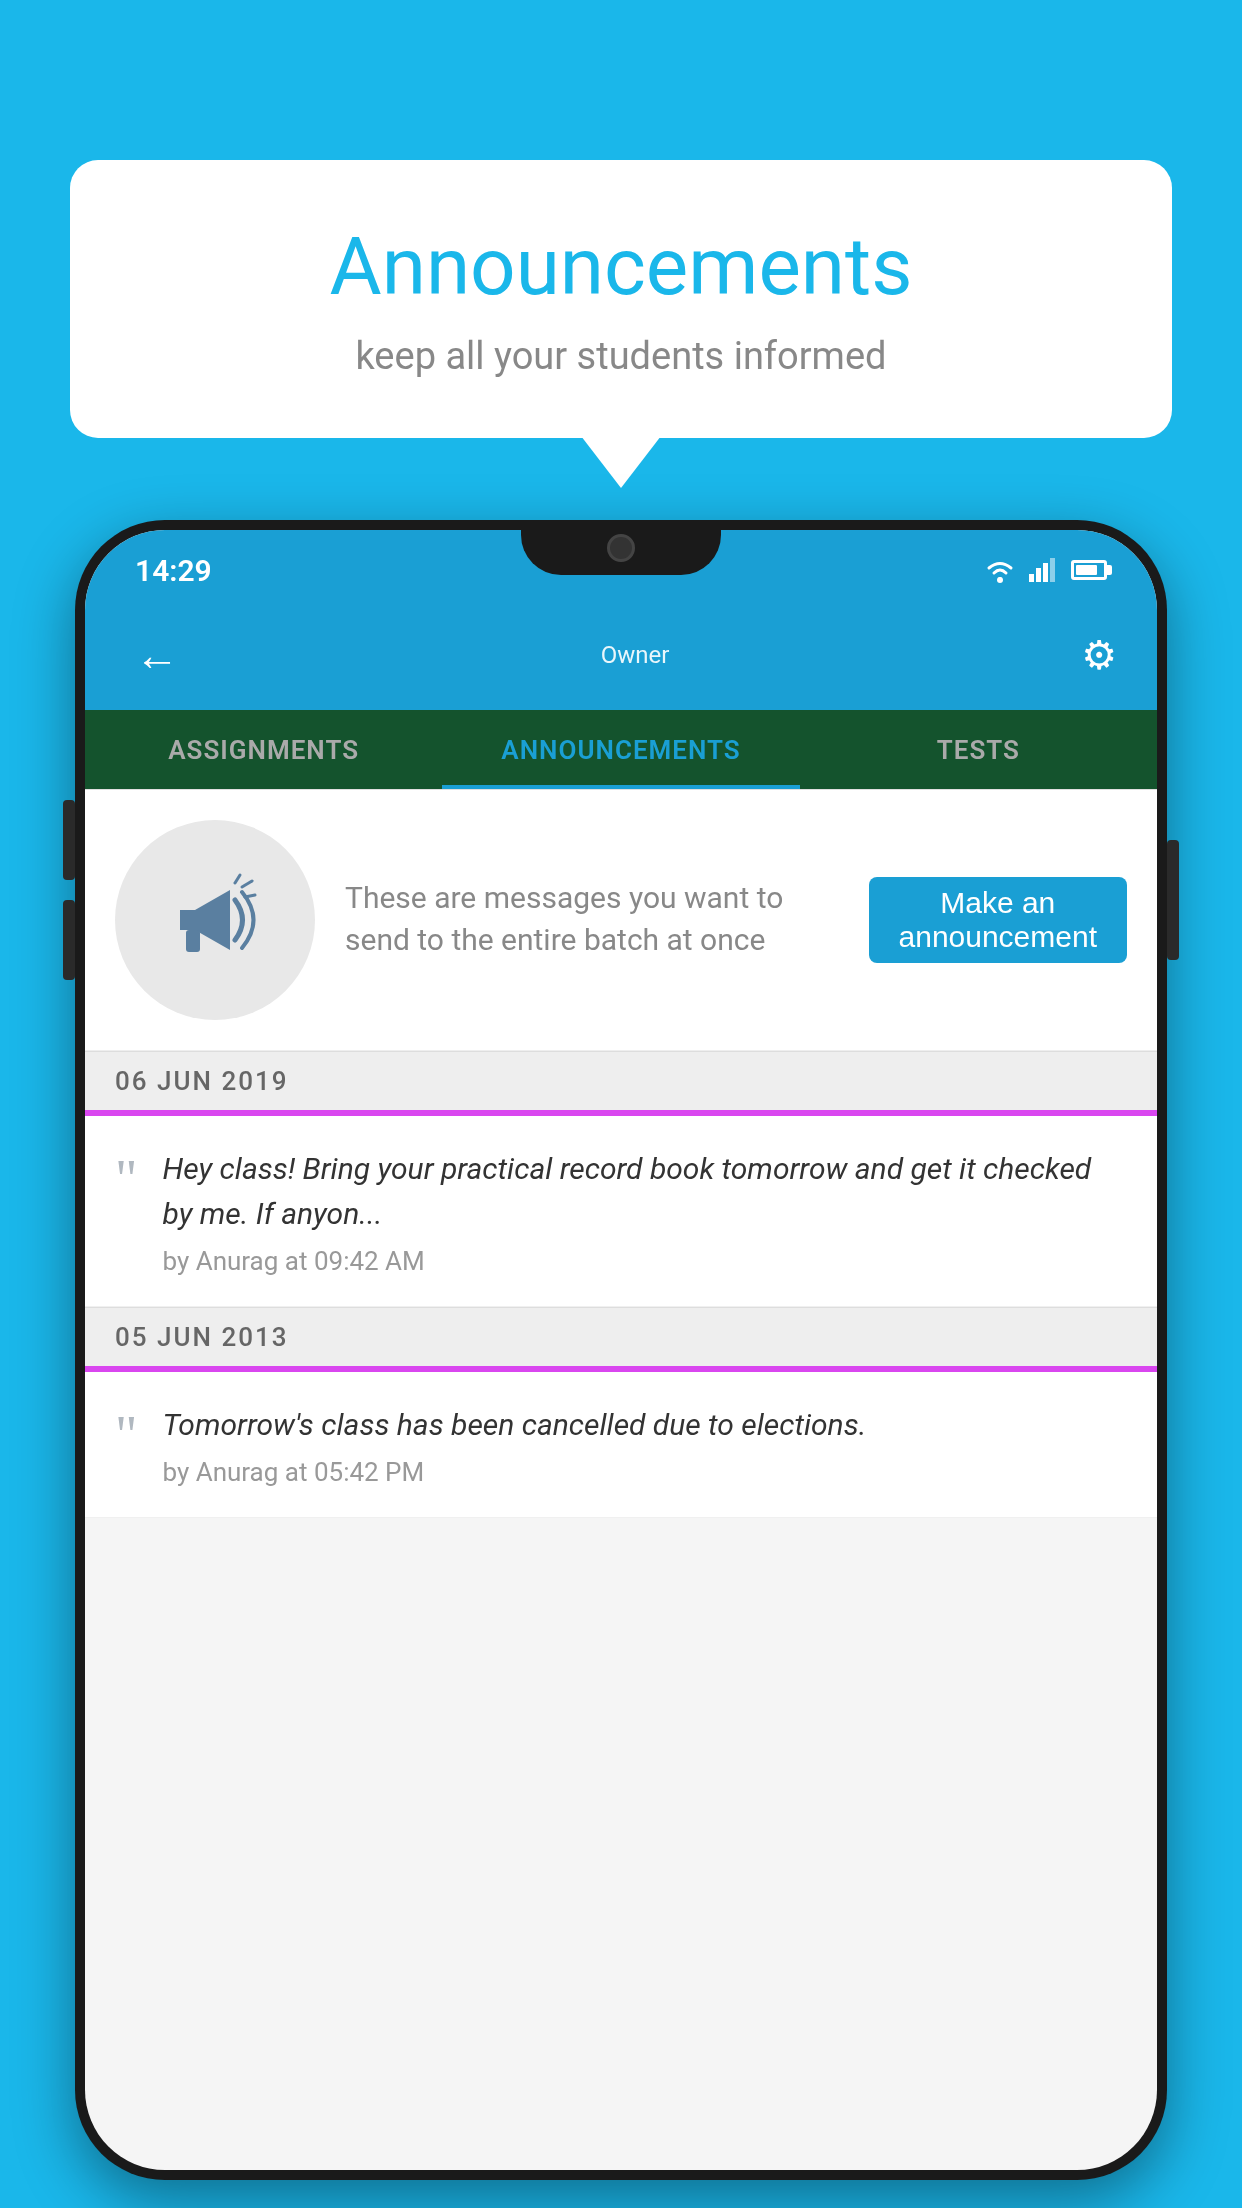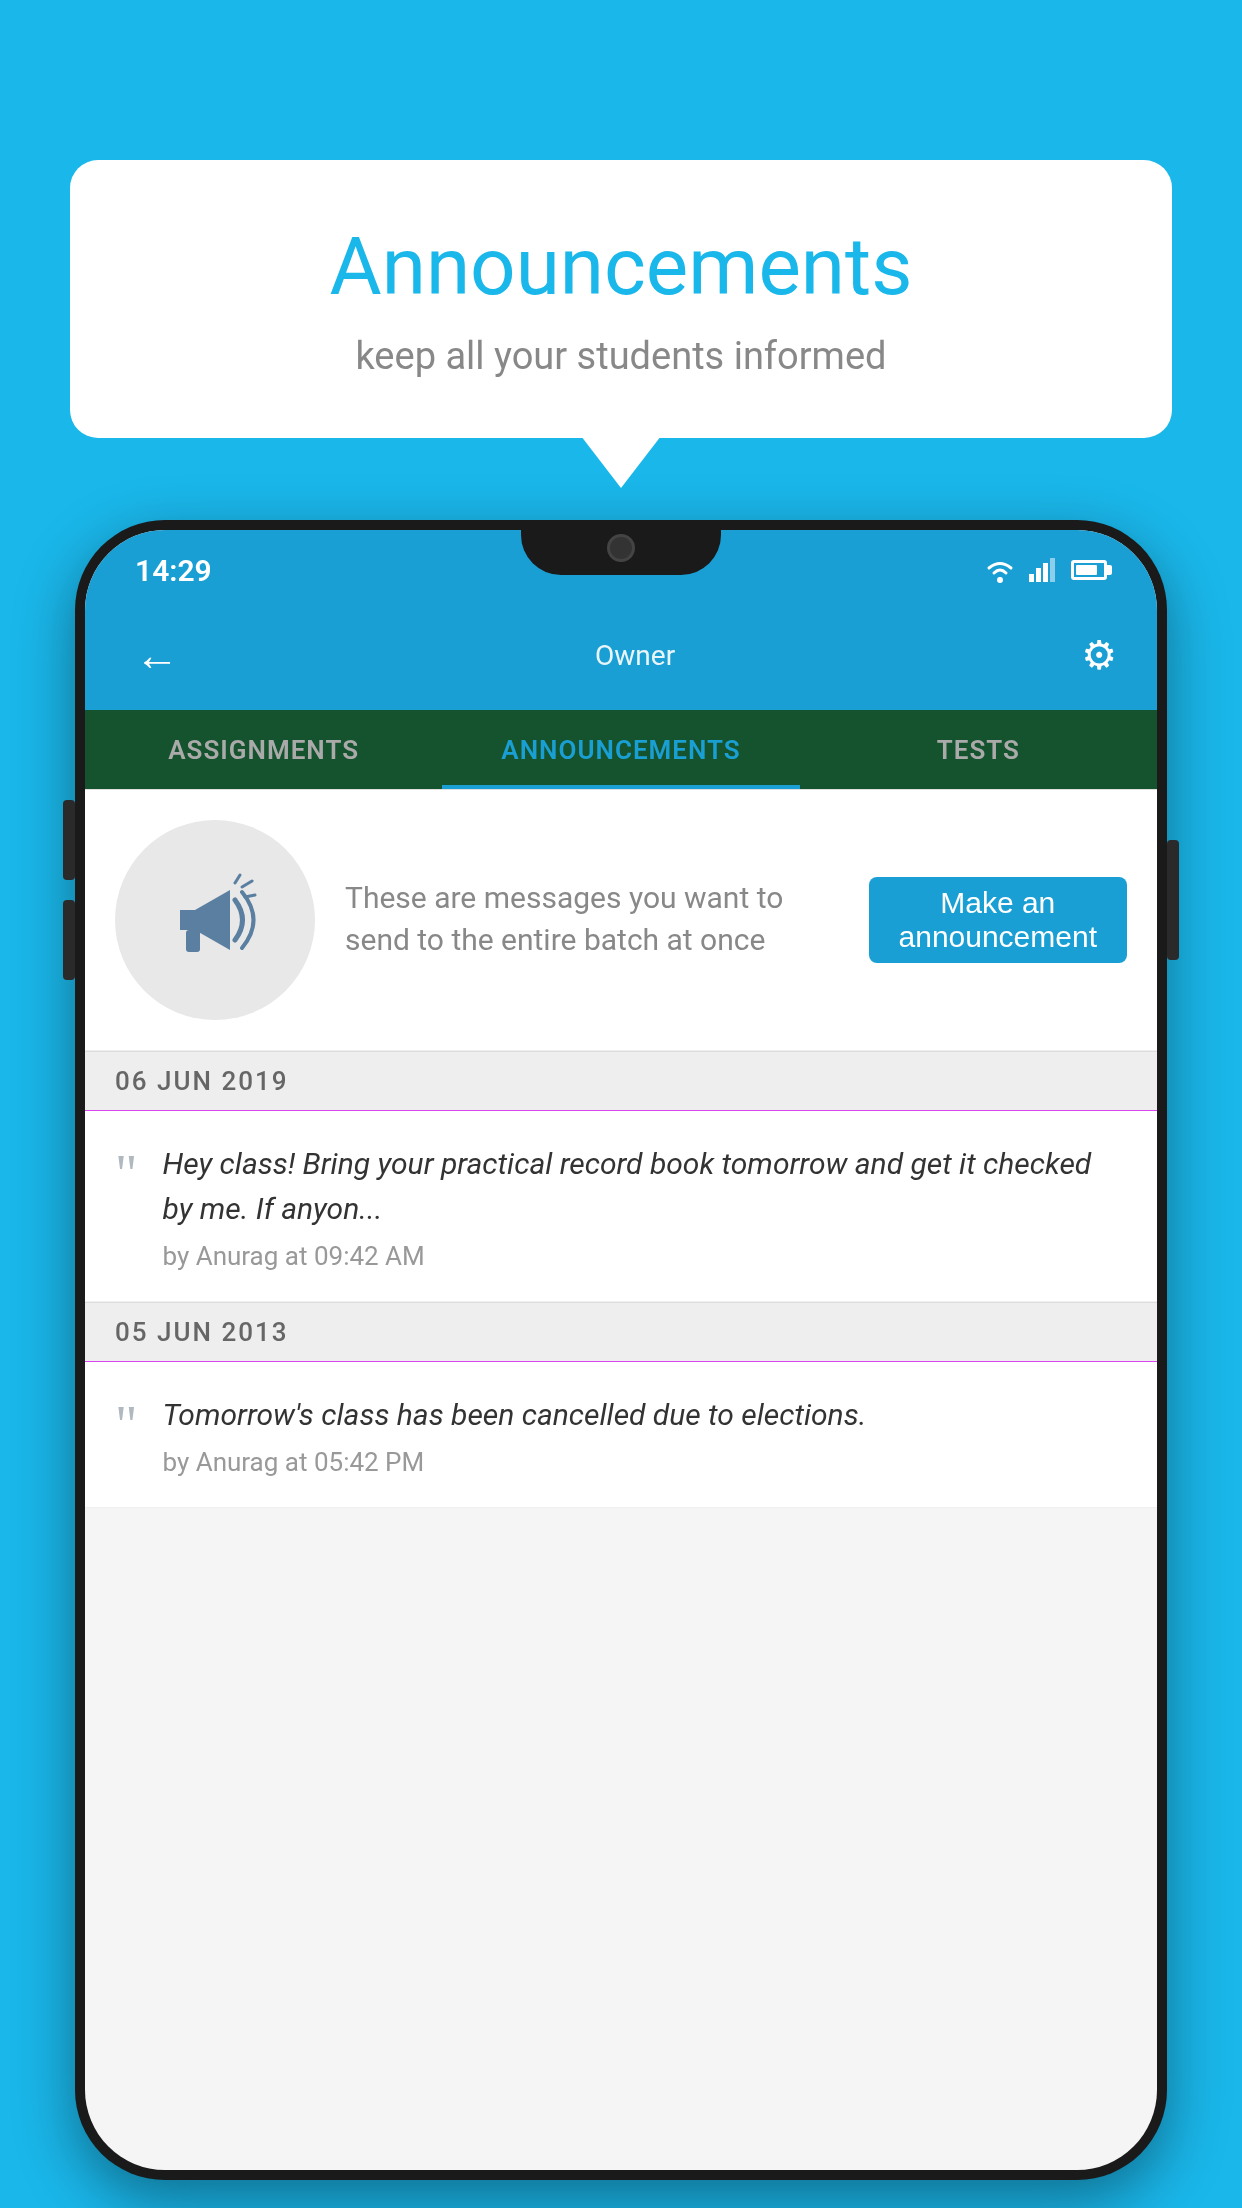--- a/index.html
+++ b/index.html
@@ -187,21 +187,21 @@
     }
 
     .app-bar-title {
       color: white;
       font-size: 38px;
       font-weight: 700;
     }
 
     .app-bar-subtitle {
       color: rgba(255,255,255,0.9);
-      font-size: 28px;
+      font-size: 24px;
       font-weight: 400;
     }
 
     .settings-btn {
       color: white;
       font-size: 40px;
       cursor: pointer;
     }
 
     
@@ -308,21 +308,21 @@
 
     
     .date-separator {
       background: #eeeeee;
       padding: 14px 30px;
       font-size: 26px;
       color: #666;
       font-weight: 500;
       letter-spacing: 2px;
       border-top: 1px solid #ddd;
-      border-bottom: 1px solid #d946ef;
+      border-bottom: 6px solid #d946ef;
     }
 
     
     .announcement-item {
       background: white;
       padding: 30px 30px;
       display: flex;
       align-items: flex-start;
       gap: 25px;
       border-bottom: 1px solid #f0f0f0;

